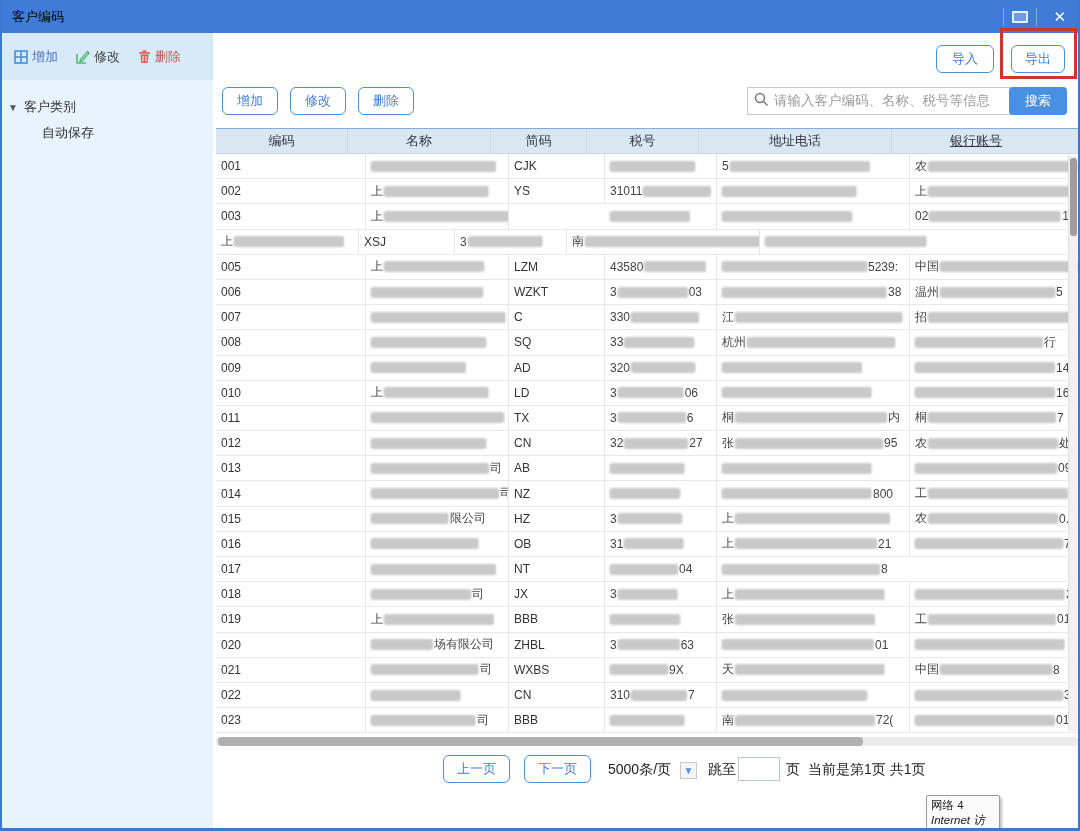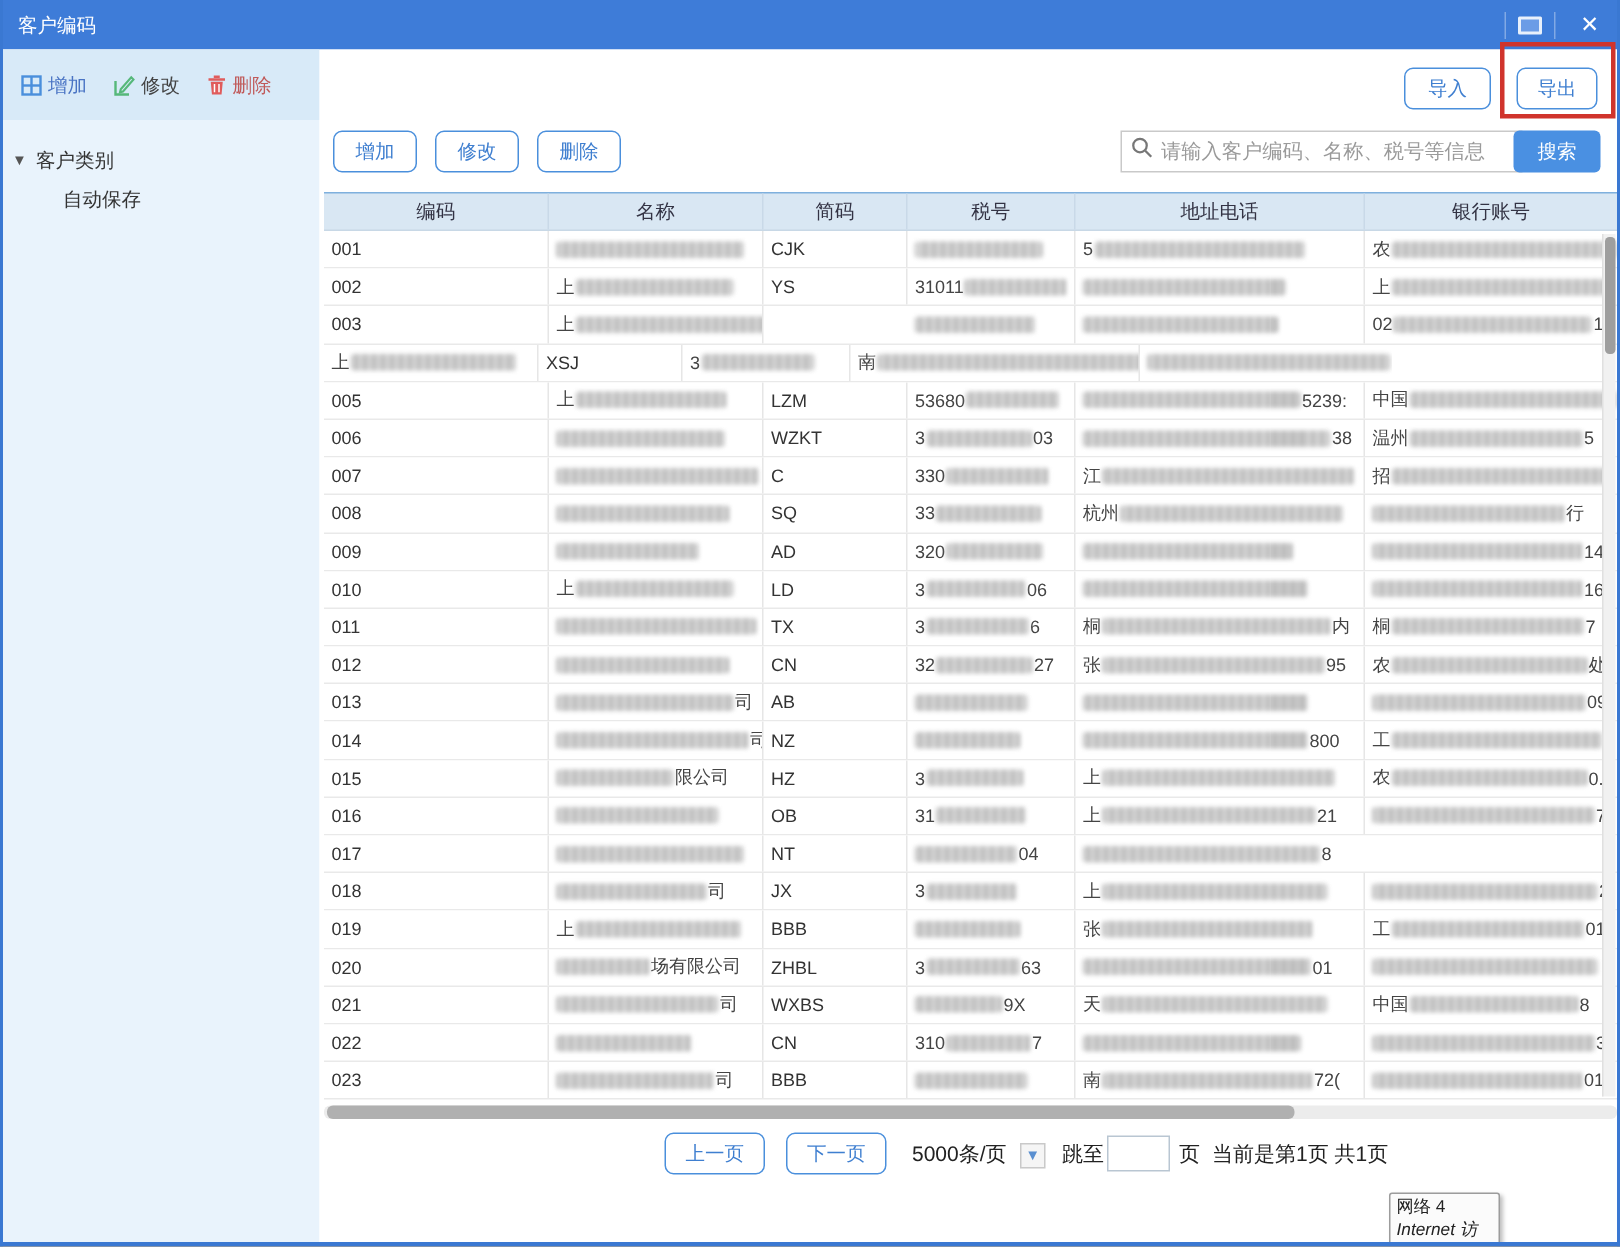--- a/index.html
+++ b/index.html
@@ -1,21 +1,21 @@
 <!DOCTYPE html>
 <html><head>
 <meta charset="utf-8">
 <style>
   html,body{margin:0;padding:0;background:#555;}
   *{box-sizing:border-box;font-family:"Liberation Sans","DejaVu Sans",sans-serif;}
   .window{position:relative;width:1080px;height:831px;background:#fff;overflow:hidden;
           border-left:2px solid #3a78d2;border-right:2px solid #3a78d2;border-bottom:3px solid #3a78d2;}
   
   .titlebar{position:absolute;left:-2px;top:0;width:1080px;height:33px;background:#3e7cd8;display:flex;align-items:center;}
-  .title{color:#ffffff;font-size:13px;padding-left:12px;}
+  .title{color:#000000;font-size:13px;padding-left:12px;}
   .win-controls{position:absolute;right:6px;top:0;height:33px;display:flex;align-items:center;}
   .win-sep{width:1px;height:18px;background:rgba(255,255,255,.35);margin:0 8px;}
   .btn-max{width:16px;height:12px;border:2px solid #e8f0fb;background:#6b9ce6;border-radius:1px;}
   .btn-close{color:#fff;font-size:15px;font-weight:bold;padding:0 8px;line-height:33px;}
   
   .sidebar{position:absolute;left:0;top:33px;width:211px;height:798px;background:#e9f3fc;}
   .toolstrip{position:absolute;left:0;top:0;width:211px;height:47px;background:#d8eaf8;display:flex;align-items:center;gap:18px;padding-left:12px;}
   .tool{display:flex;align-items:center;gap:4px;font-size:13px;cursor:default;}
   .tool svg{display:block;}
   .tree{position:absolute;left:0;top:47px;width:211px;}
@@ -29,21 +29,21 @@
   .red-annot{position:absolute;border:3px solid #d0342c;z-index:30;}
   .search-wrap{position:absolute;display:flex;align-items:center;padding-left:12px;}
   .search-input{width:268px;height:28px;border:1px solid #c9c9c9;background:#fff;display:flex;align-items:center;padding:0 6px;gap:5px;}
   .placeholder{color:#9a9a9a;font-size:13.5px;white-space:nowrap;overflow:hidden;}
   .btn-solid{height:28px;background:#4a90e2;color:#fff;font-size:13px;border-radius:4px;
              display:flex;align-items:center;justify-content:center;}
   
   .table{position:absolute;left:5px;top:95px;width:862px;}
   .thead{display:flex;background:#d9e7f3;border-top:1px solid #7fb0dd;border-bottom:1px solid #c8d8e6;height:26px;}
   .th{display:flex;align-items:center;justify-content:center;font-size:13px;color:#334;border-right:1px solid #c9d9e8;}
-  .th:last-child{border-right:none;}
+  .th:last-child{border-right:none;text-decoration:underline;}
   .trow{display:flex;height:25.2px;border-bottom:1px solid #e9e9e9;background:#fff;}
   .td{display:flex;align-items:center;border-right:1px solid #e6e6e6;padding:0 5px;font-size:12px;color:#333;
       overflow:hidden;white-space:nowrap;gap:1px;}
   .td:last-child{border-right:none;}
   .blur{display:inline-block;height:11px;border-radius:2px;flex:none;
         background:repeating-linear-gradient(90deg,#8f8f8f 0 1px,#d9d9d9 1px 3px);
         filter:blur(1.3px);opacity:.85;}
   .frag{flex:none;color:#444;}
   
   .hscroll{position:absolute;height:9px;background:#ececec;border-radius:4px;}
@@ -139,21 +139,21 @@
             <line x1="9.5" y1="9.5" x2="13.5" y2="13.5" stroke="#777" stroke-width="1.5"></line>
           </svg>
       </span>
       <span class="placeholder">请输入客户编码、名称、税号等信息</span>
     </div>
   </div>
   <div class="btn-solid" style="position:absolute;left:1007px;top:87px;width:58px;">搜索</div>
 
   <div class="table" style="left:214px;top:128px;">
     <div class="thead">
-        <div class="th" style="width: 150px;">编码</div>
+        <div class="th" style="width: 132px;">编码</div>
         <div class="th" style="width: 143px;">名称</div>
         <div class="th" style="width: 96px;">简码</div>
         <div class="th" style="width: 112px;">税号</div>
         <div class="th" style="width: 193px;">地址电话</div>
         <div class="th" style="width: 168px;">银行账号</div>
       </div>
     <div id="tbody">
         <div class="trow">
           <div class="td" style="width: 150px;">001</div>
           <div class="td" style="width: 143px;">
@@ -229,21 +229,21 @@
           </div>
         </div>
         <div class="trow">
           <div class="td" style="width: 150px;">005</div>
           <div class="td" style="width: 143px;">
             <span class="frag">上</span>
             <span class="blur" style="width: 100px;"></span>
           </div>
           <div class="td" style="width: 96px;">LZM</div>
           <div class="td" style="width: 112px;">
-            <span class="frag">53680</span>
+            <span class="frag">43580</span>
             <span class="blur" style="width: 62px;"></span>
           </div>
           <div class="td" style="width: 193px;">
             <span class="blur" style="width: 145px;"></span>
             <span class="frag">5239:</span>
           </div>
           <div class="td" style="width: 168px;">
             <span class="frag">中国</span>
             <span class="blur" style="width: 138px;"></span>
           </div>

